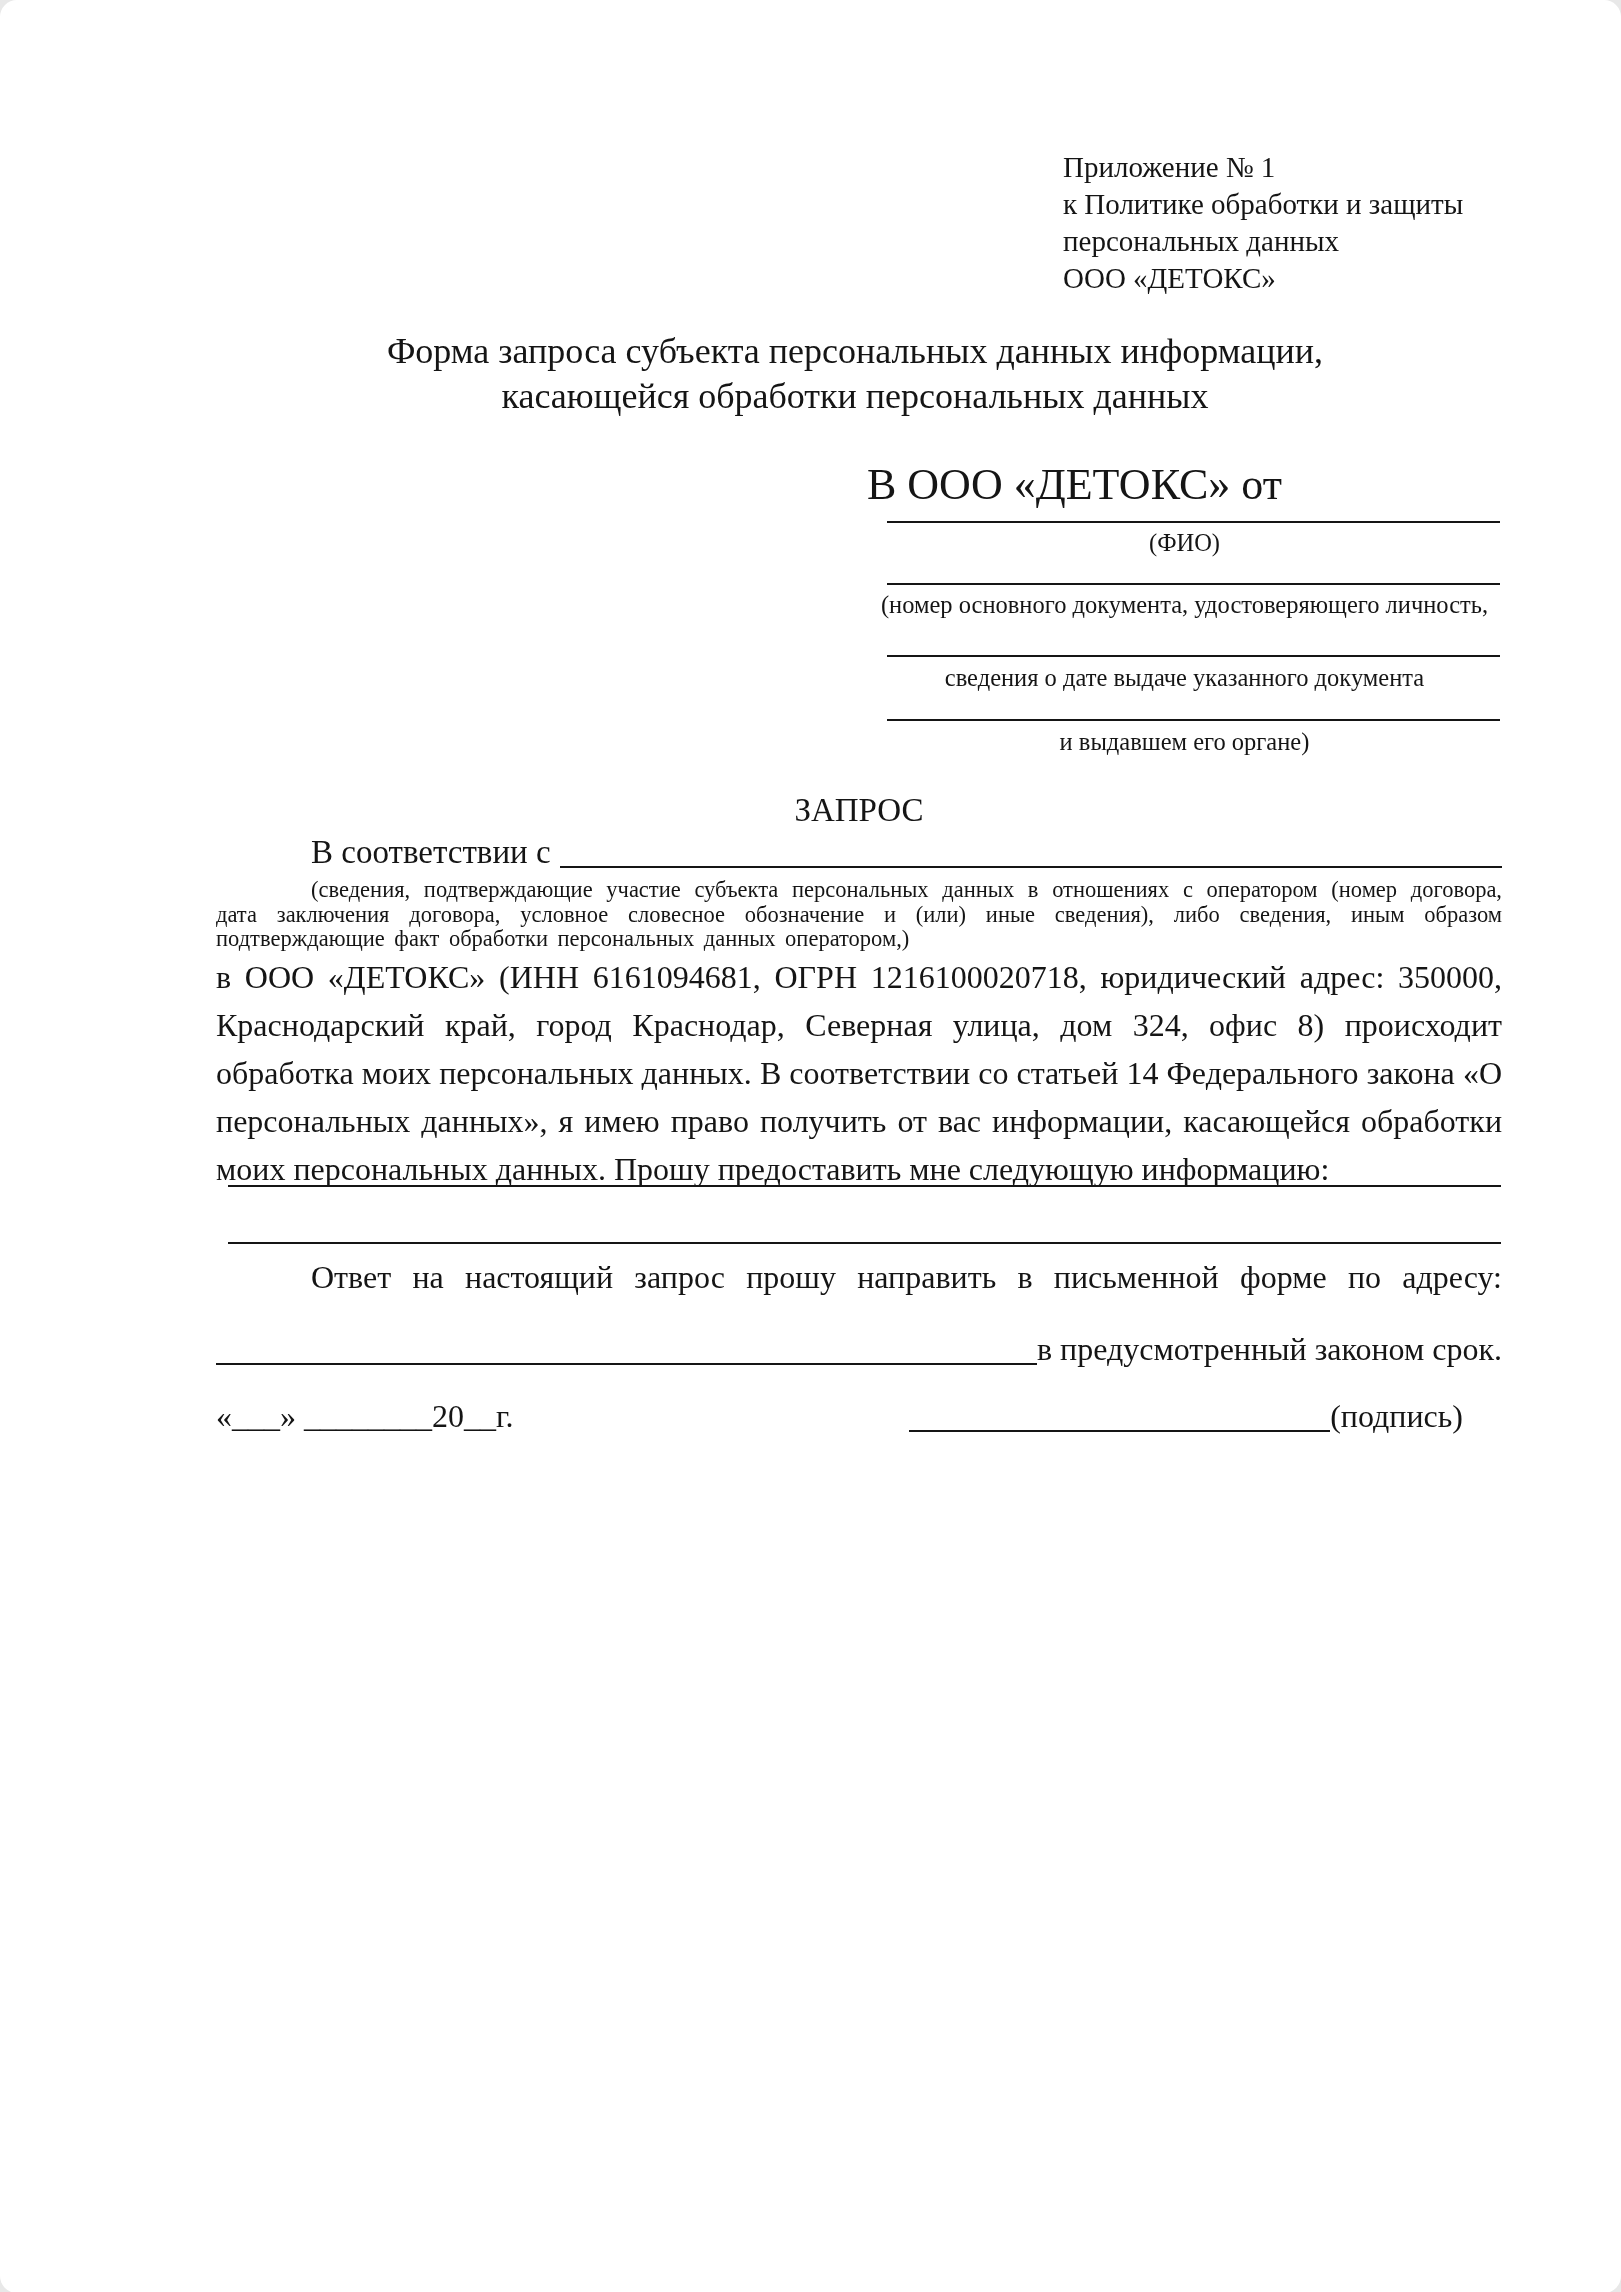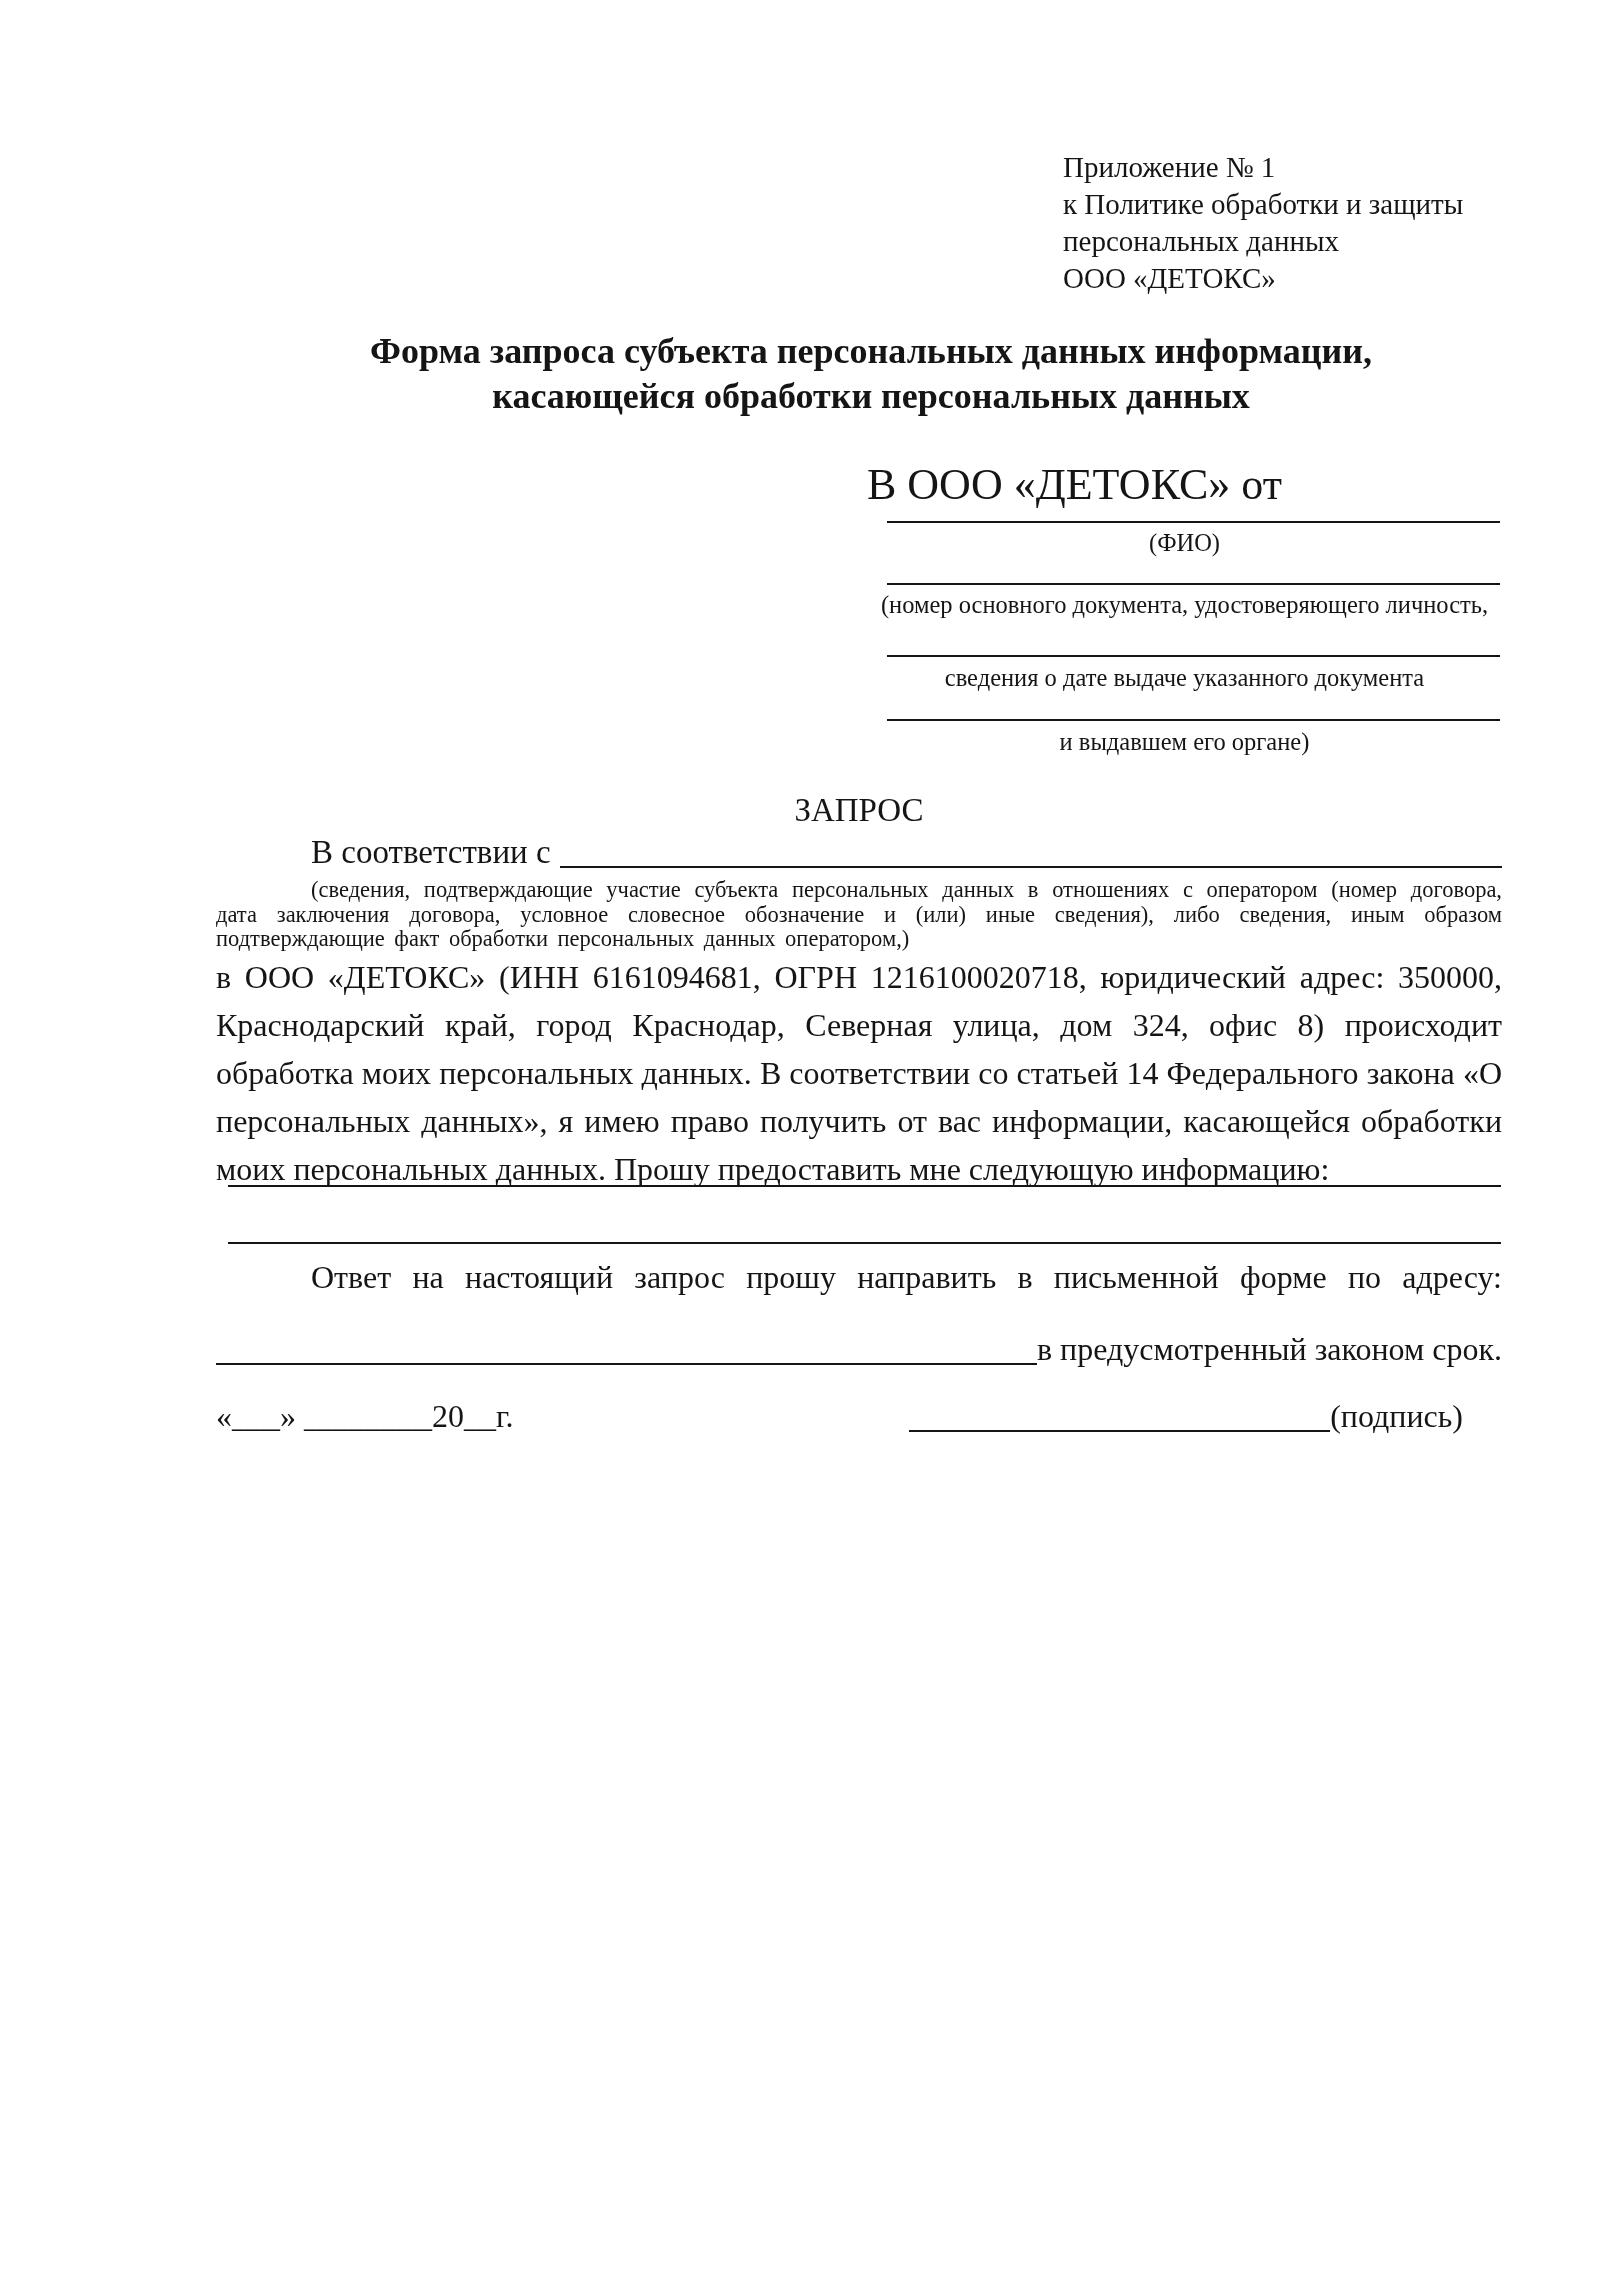--- a/index.html
+++ b/index.html
@@ -4,38 +4,39 @@
 <style>
   html, body { margin: 0; padding: 0; background: #e8e8e8; }
   .page {
     position: relative;
     width: 1621px;
     height: 2293px;
     background: #ffffff;
     color: #151515;
     font-family: "Liberation Serif", "DejaVu Serif", serif;
     overflow: hidden;
+    border-radius: 17px;
   }
   
   .hdr {
     position: absolute;
     left: 1063px;
     top: 149px;
     font-size: 29px;
     line-height: 37px;
     white-space: nowrap;
   }
   
   .title {
     position: absolute;
-    left: 228px;
+    left: 212px;
     top: 329px;
     width: 1286px;
     text-align: center;
-    font-weight: bold;
+    font-weight: normal;
     font-size: 36px;
     line-height: 45px;
   }
   
   .addr {
     position: absolute;
     left: 867px;
     top: 459px;
     width: 635px;
     height: 323px;

